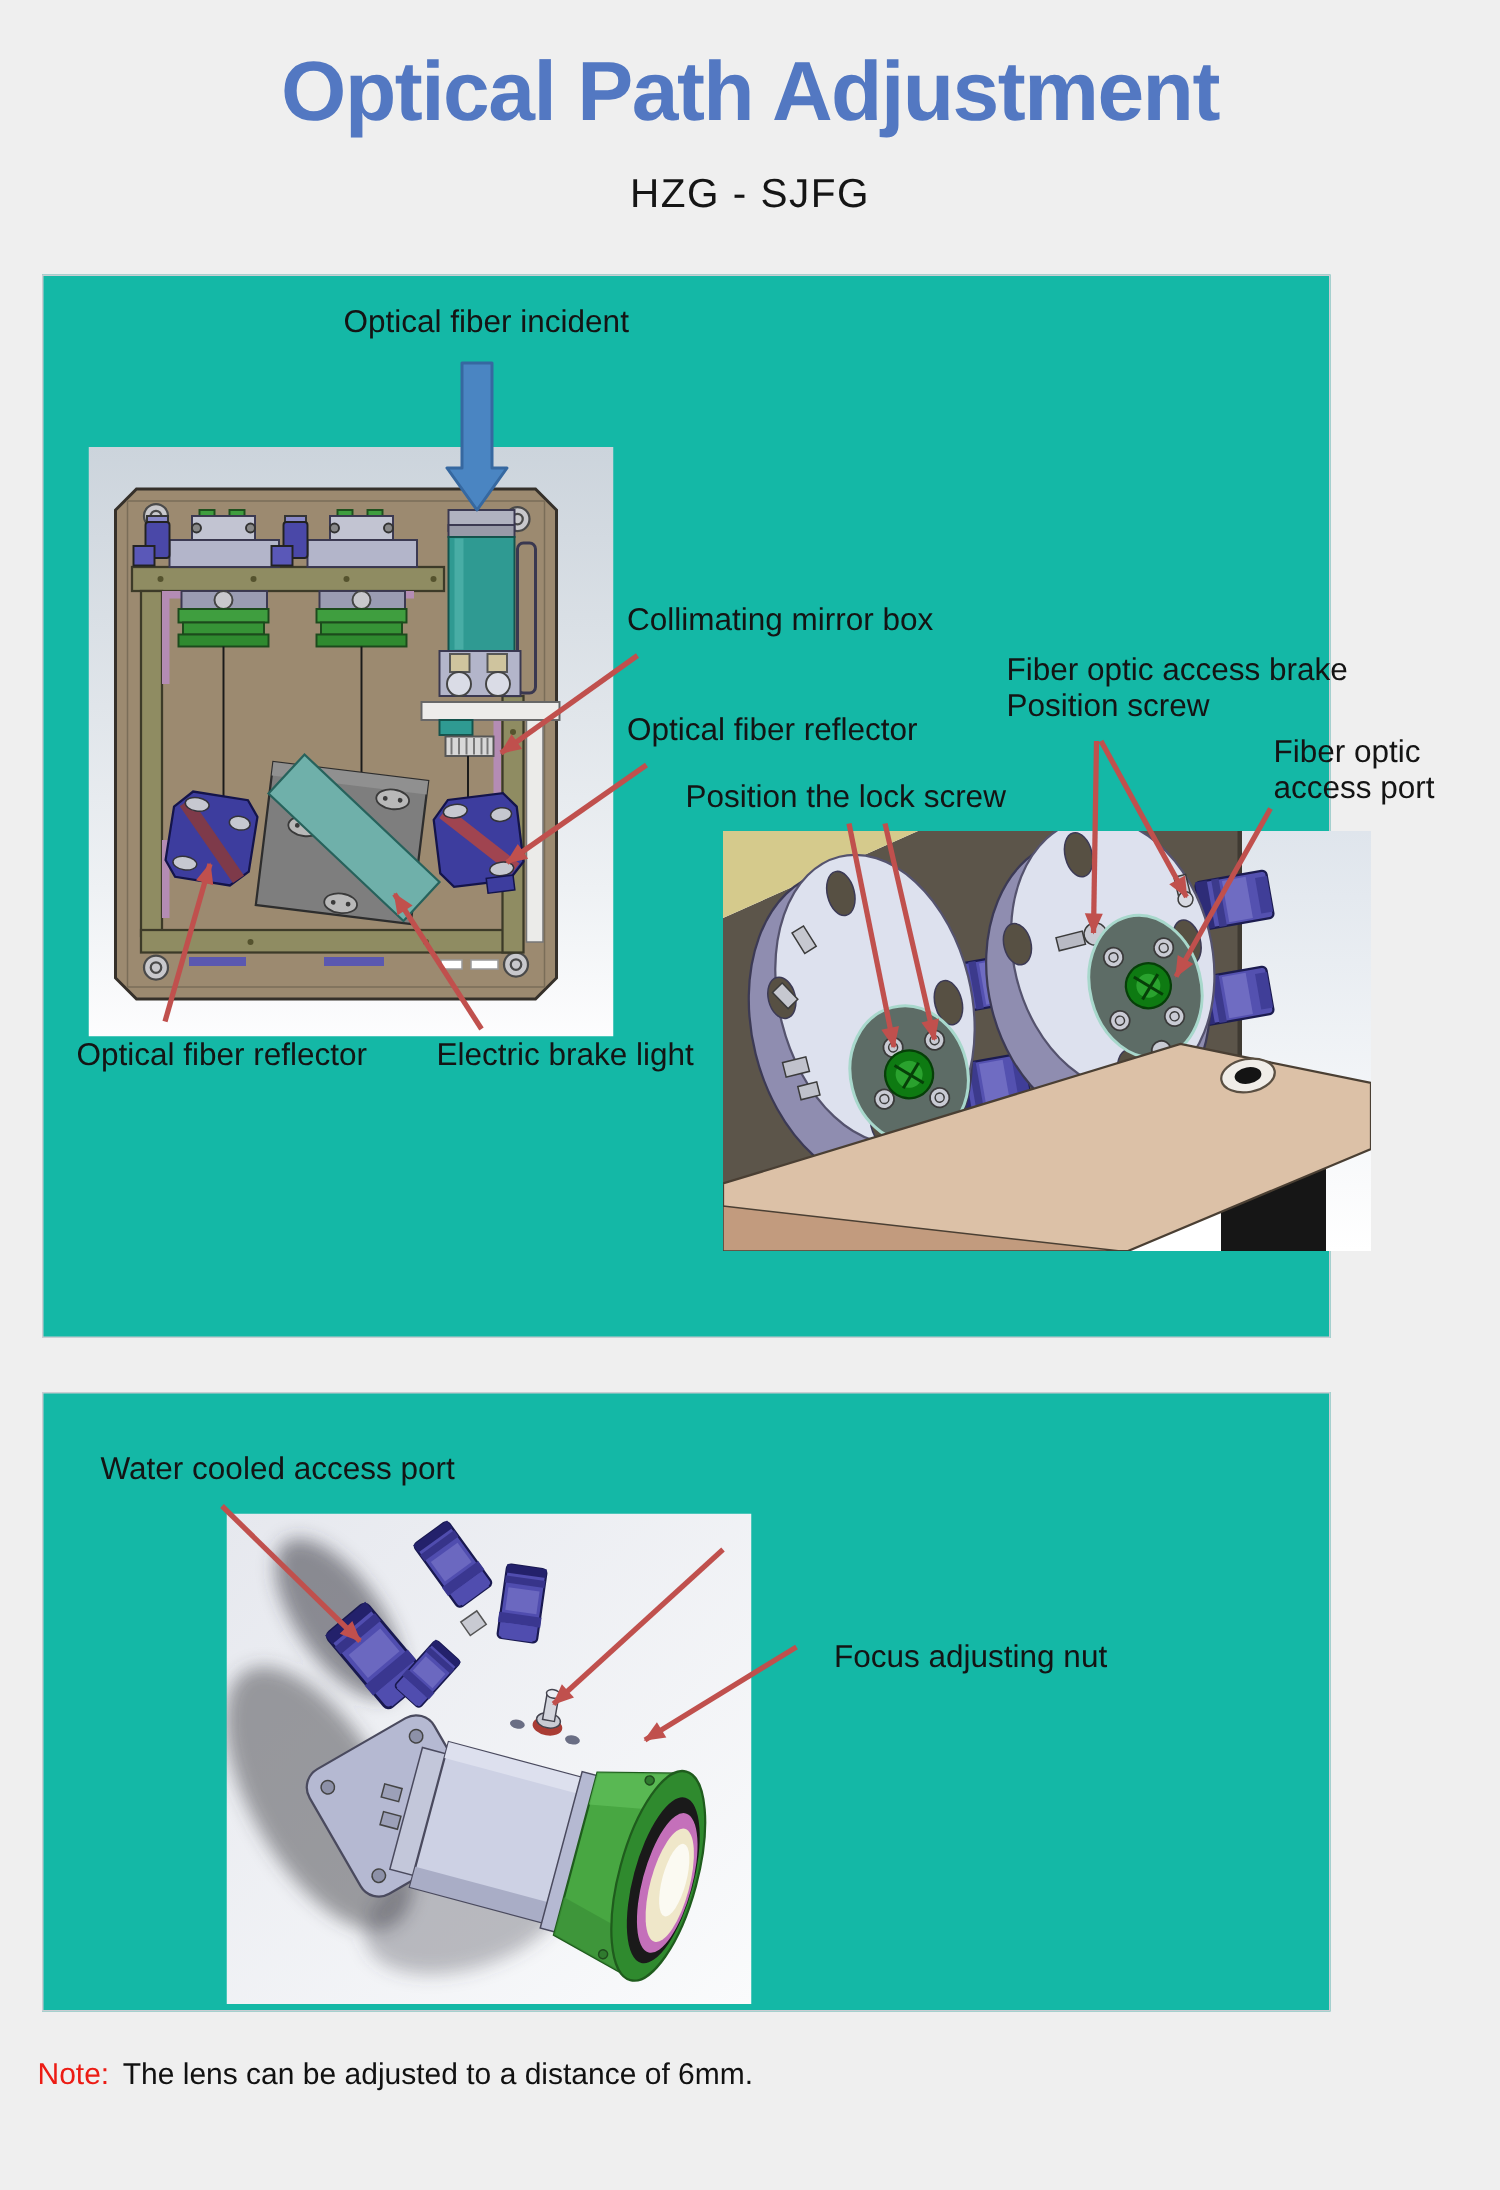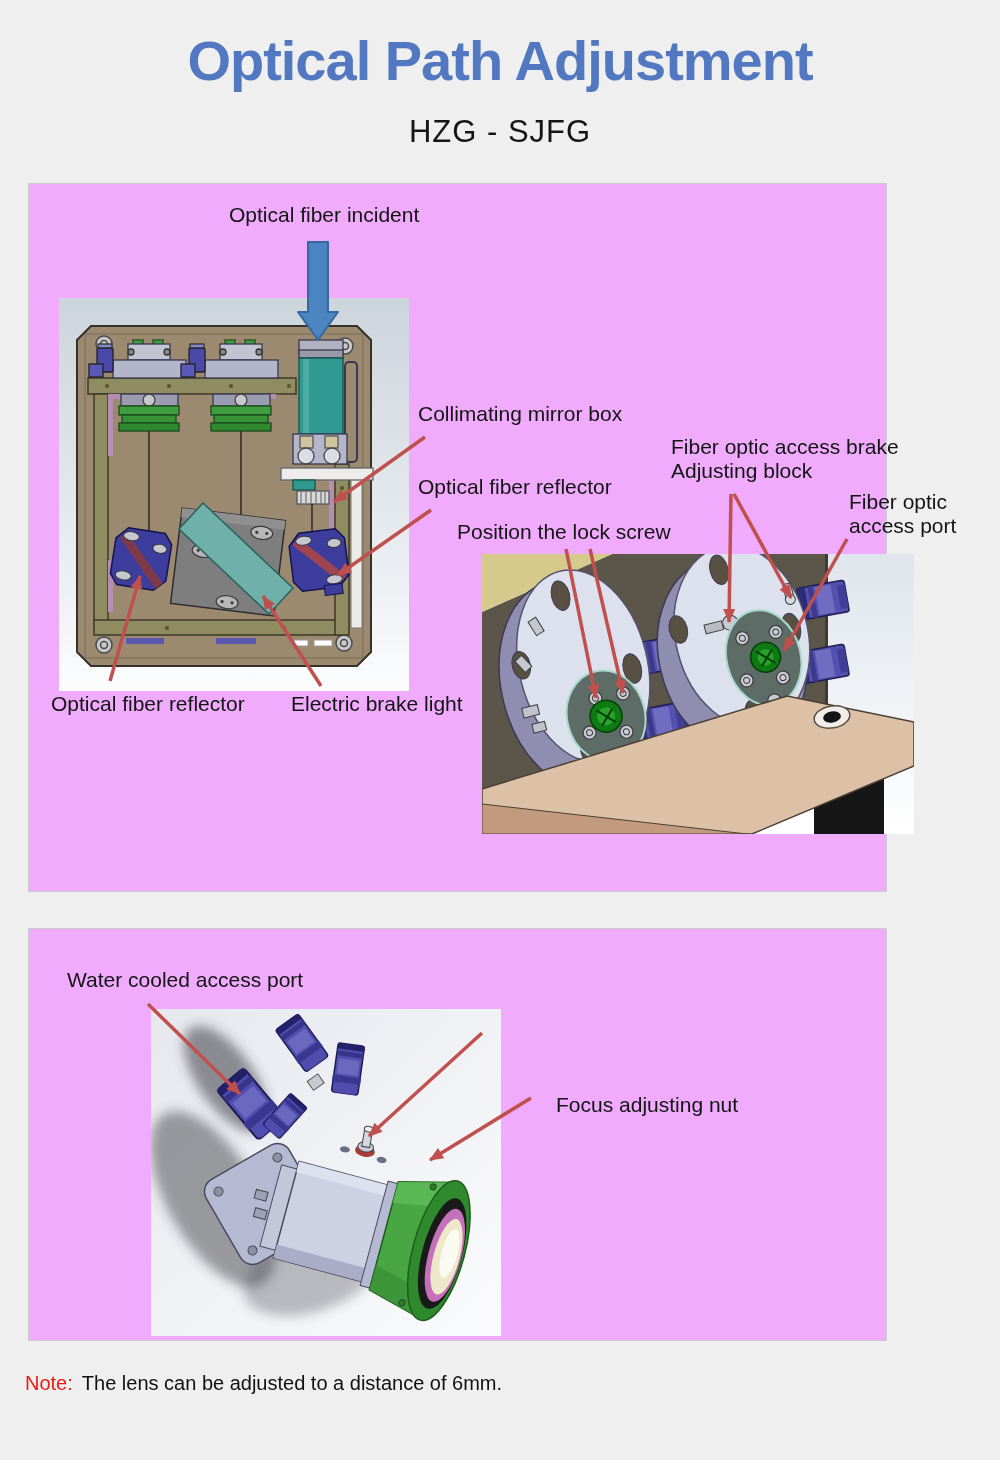--- a/index.html
+++ b/index.html
@@ -1,22 +1,22 @@
 <!DOCTYPE html>
 <html><head>
 <meta charset="utf-8">
 <style>
   html,body{margin:0;padding:0;}
   body{background:#efefef;font-family:"Liberation Sans",sans-serif;}
   .page{position:relative;width:1000px;height:1460px;background:#efefef;overflow:hidden;}
   .title{position:absolute;left:0;top:28px;width:1000px;text-align:center;
          font-size:56px;font-weight:800;letter-spacing:-1px;color:#5378c2;margin:0;}
   .subtitle{position:absolute;left:0;top:114px;width:1000px;text-align:center;
-         font-size:31px;font-weight:400;color:#151515;letter-spacing:1px;}
-  .panel{position:absolute;left:28px;width:859px;background:#f0abfc;
+         font-size:27px;font-weight:400;color:#151515;letter-spacing:1px;}
+  .panel{position:absolute;left:28px;width:859px;background:#14b8a6;
          border:1px solid #c9cdd2;box-sizing:border-box;}
   .panel1{top:183px;height:709px;}
   .panel2{top:928px;height:413px;}
   .lbl{position:absolute;font-size:21px;line-height:24px;color:#141414;white-space:nowrap;}
   .cad{position:absolute;}
   .overlay{position:absolute;left:0;top:0;pointer-events:none;}
   .note{position:absolute;left:25px;top:1372px;font-size:20px;color:#111;white-space:nowrap;}
   .note .red{color:#ec1c14;}
   .note .txt{margin-left:9px;}
 </style>
@@ -27,21 +27,21 @@
 
   <h1 class="title">Optical Path Adjustment</h1>
   <div class="subtitle">HZG - SJFG</div>
 
   <section class="panel panel1">
     <div class="lbl" style="left:200px;top:19px;">Optical fiber incident</div>
     <div class="lbl" style="left:389px;top:218px;">Collimating mirror box</div>
     <div class="lbl" style="left:389px;top:291px;">Optical fiber reflector</div>
     <div class="lbl" style="left:642px;top:251px;">
       <div>Fiber optic access brake</div>
-      <div>Adjusting block</div>
+      <div>Position screw</div>
     </div>
     <div class="lbl" style="left:428px;top:336px;">Position the lock screw</div>
     <div class="lbl" style="left:820px;top:306px;">
       <div>Fiber optic</div>
       <div>access port</div>
     </div>
     <div class="lbl" style="left:22px;top:508px;">Optical fiber reflector</div>
     <div class="lbl" style="left:262px;top:508px;">Electric brake light</div>
 
     <svg class="cad" style="left:30px;top:114px;" width="350" height="393" viewBox="0 0 350 393">

